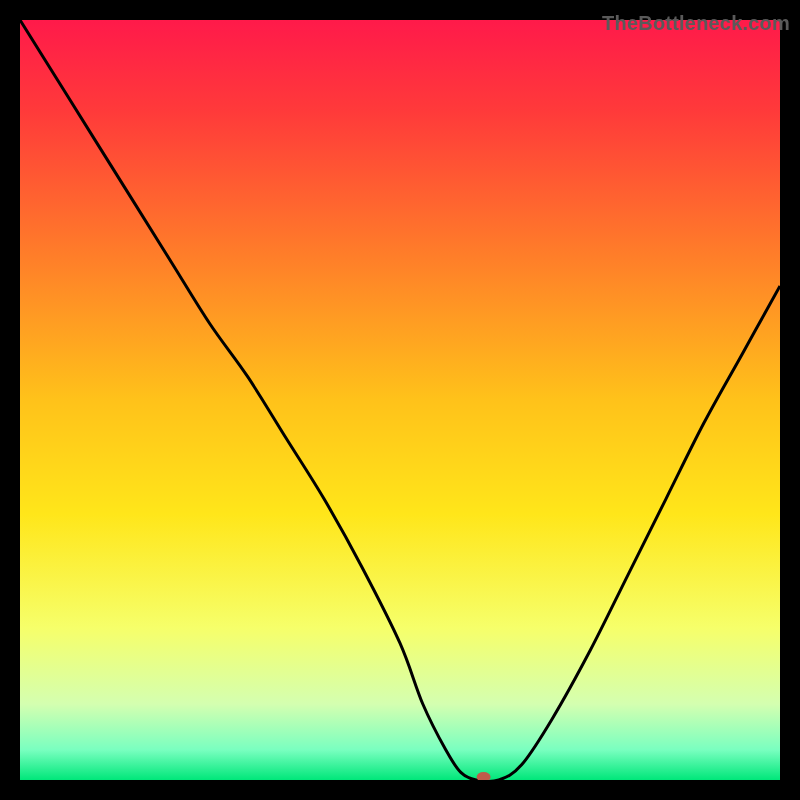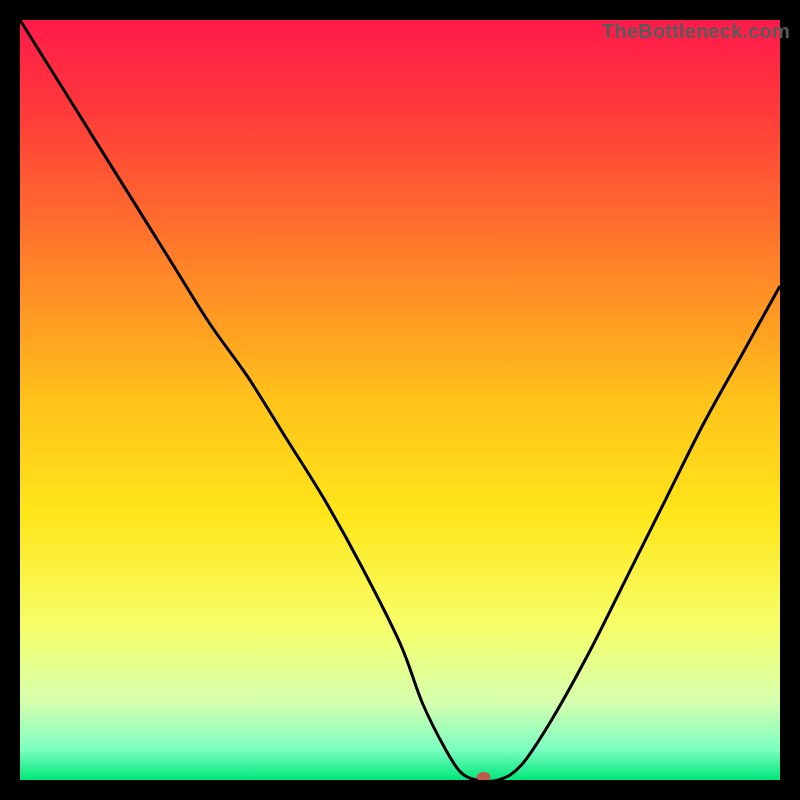--- a/index.html
+++ b/index.html
@@ -6,21 +6,21 @@
     margin: 0;
     padding: 0;
     width: 800px;
     height: 800px;
     background: #000;
     position: relative;
     font-family: Arial, Helvetica, sans-serif;
   }
   .watermark {
     position: absolute;
-    top: 20px;
+    top: 12px;
     right: 10px;
     color: #5a5a5a;
     font-size: 20px;
     font-weight: 600;
     letter-spacing: 0.2px;
     z-index: 10;
   }
   .plot-area {
     position: absolute;
     left: 20px;

